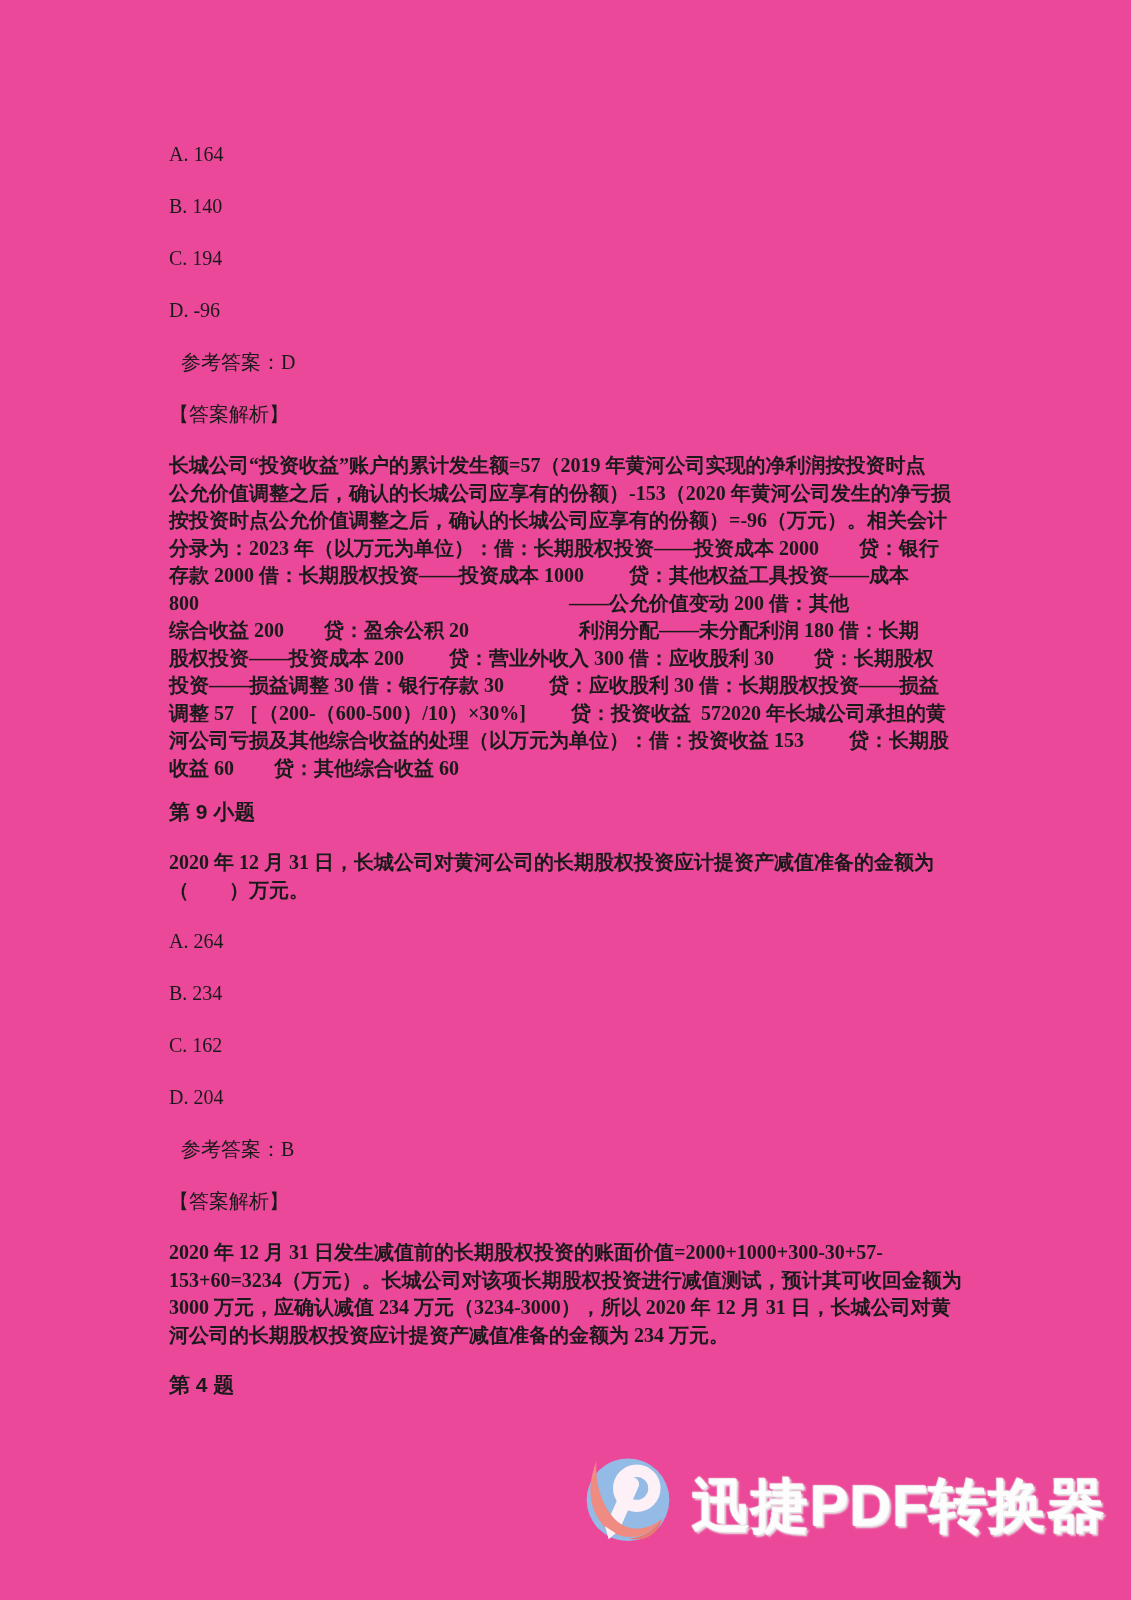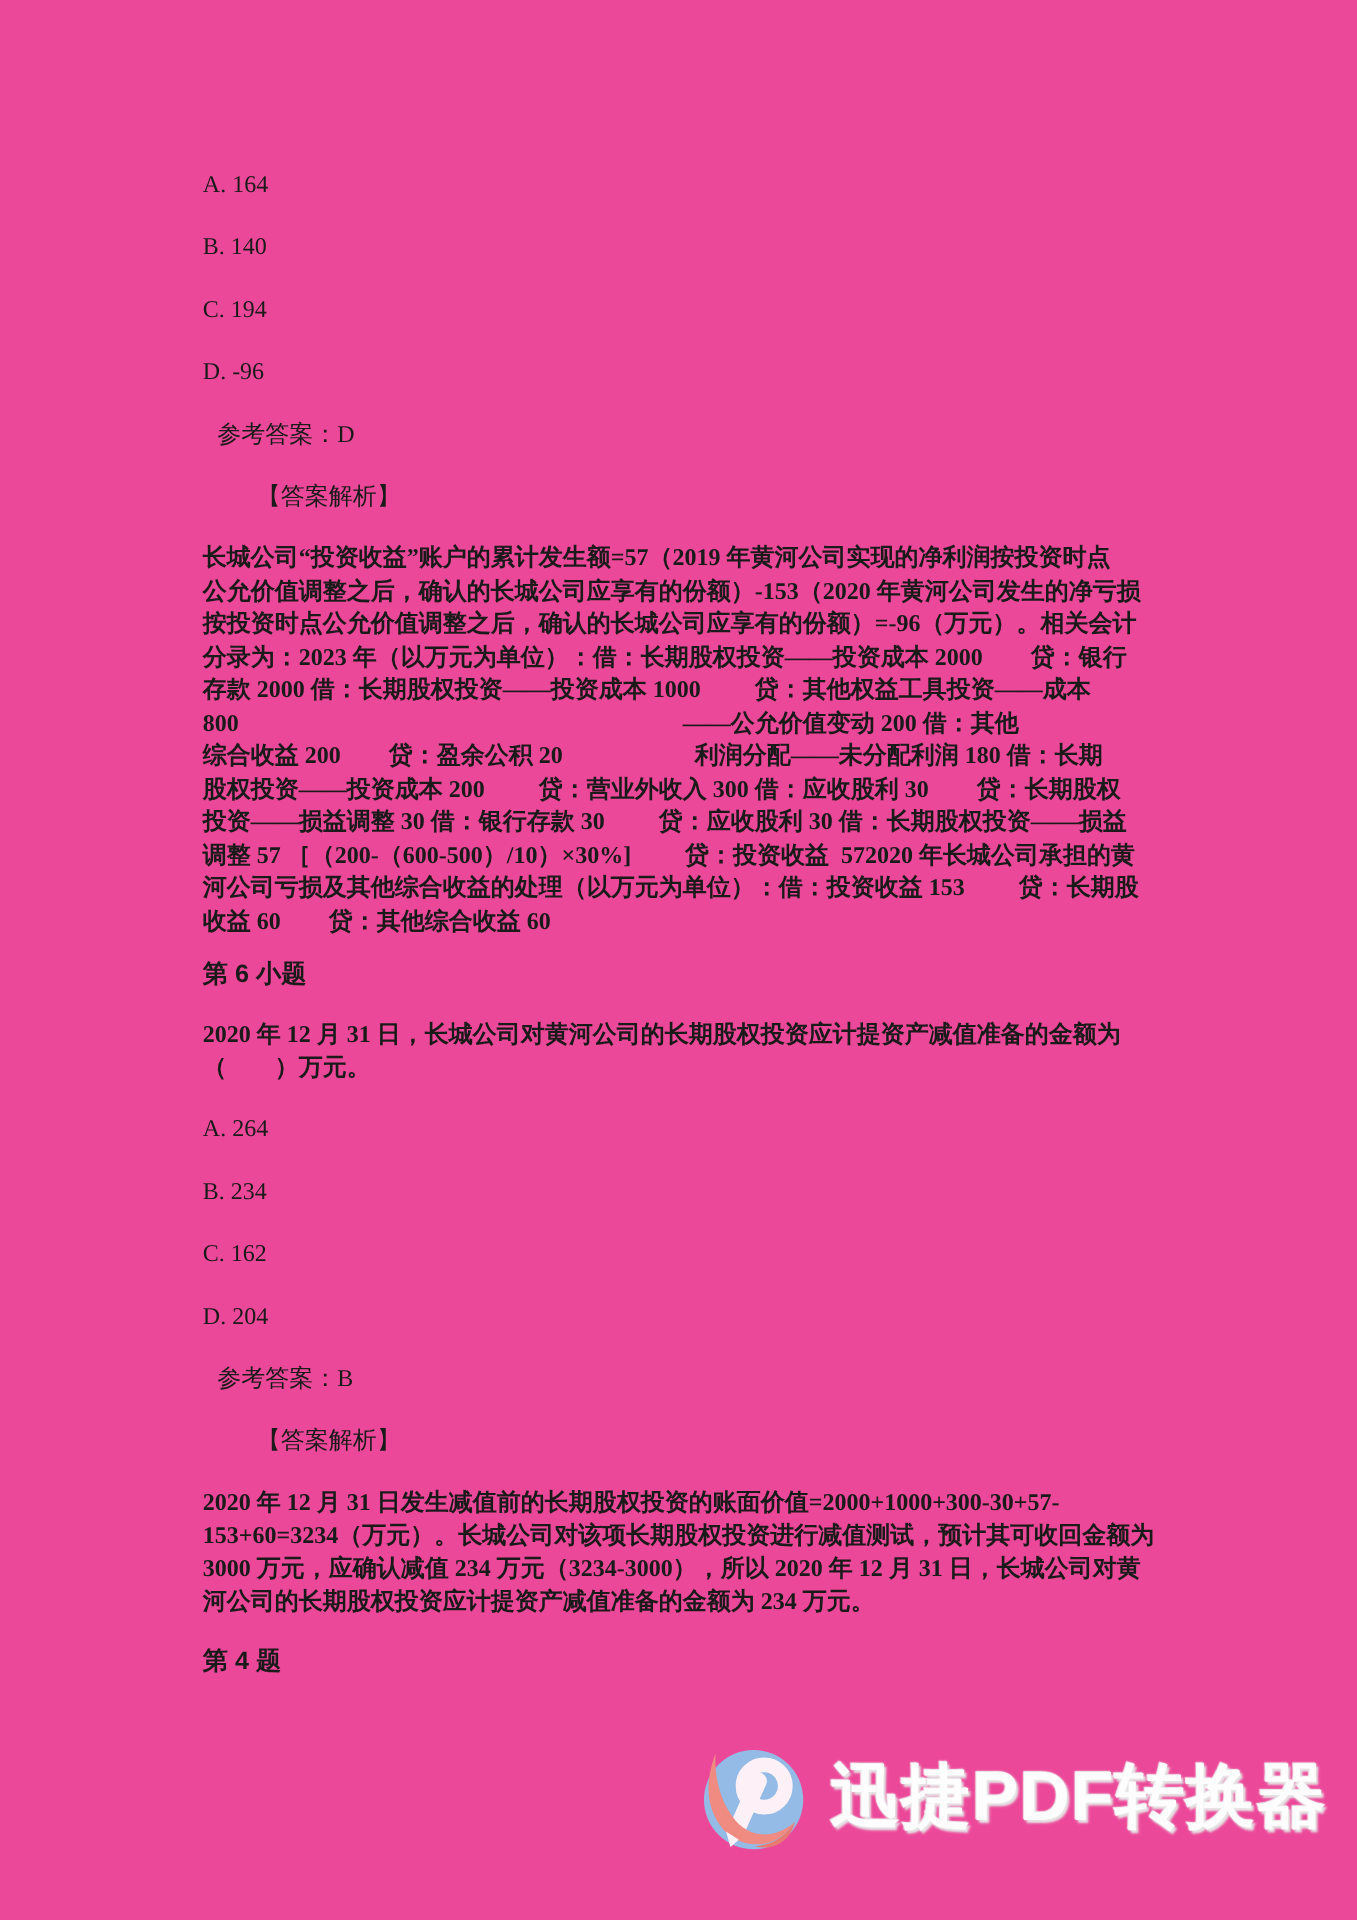--- a/index.html
+++ b/index.html
@@ -29,21 +29,20 @@
   #q6-options { margin-top: 23px; }
   .answer {
     margin-top: 24px;
     padding-left: 12px;
     line-height: 28px;
     white-space: pre;
   }
   .analysis-label {
     margin-top: 24px;
     line-height: 28px;
-    margin-left: 45px;
   }
   .analysis { margin-top: 24px; }
   .analysis .pline, .stem .pline {
     line-height: 27.5px;
     white-space: pre;
     font-weight: bold;
   }
   .qheading {
     font-family: "Liberation Sans", "DejaVu Sans", sans-serif;
     font-weight: 700;
@@ -52,21 +51,21 @@
   }
   #q6-heading { margin-top: 16px; }
   #q6-stem { margin-top: 23px; }
   #next-heading { margin-top: 22px; }
 
   .watermark {
     position: absolute;
     left: 584px;
     top: 1450px;
     display: flex;
-    align-items: center;
+    align-items: flex-end;
     gap: 20px;
   }
   .wm-text {
     font-family: "Liberation Sans", "DejaVu Sans", sans-serif;
     font-weight: 700;
     font-size: 58px;
     letter-spacing: 1px;
     color: #fdfdfd;
     text-shadow: 2px 2px 2px #e6e6e6, -1px -1px 1px #f2f2f2, 0 0 2px #e9e9e9;
     white-space: nowrap;
@@ -98,21 +97,21 @@
         <div class="pline">存款 2000 借：长期股权投资——投资成本 1000         贷：其他权益工具投资——成本</div>
         <div class="pline">800                                                                          ——公允价值变动 200 借：其他</div>
         <div class="pline">综合收益 200        贷：盈余公积 20                      利润分配——未分配利润 180 借：长期</div>
         <div class="pline">股权投资——投资成本 200         贷：营业外收入 300 借：应收股利 30        贷：长期股权</div>
         <div class="pline">投资——损益调整 30 借：银行存款 30         贷：应收股利 30 借：长期股权投资——损益</div>
         <div class="pline">调整 57 ［（200-（600-500）/10）×30%]         贷：投资收益  572020 年长城公司承担的黄</div>
         <div class="pline">河公司亏损及其他综合收益的处理（以万元为单位）：借：投资收益 153         贷：长期股</div>
         <div class="pline">收益 60        贷：其他综合收益 60</div>
       </div>
 
-    <div class="qheading" id="q6-heading">第 6 小题</div>
+    <div class="qheading" id="q6-heading">第 9 小题</div>
 
     <div class="stem" id="q6-stem">
         <div class="pline">2020 年 12 月 31 日，长城公司对黄河公司的长期股权投资应计提资产减值准备的金额为</div>
         <div class="pline">（　　）万元。</div>
       </div>
 
     <div class="options" id="q6-options">
         <div class="option">A. 264</div>
         <div class="option">B. 234</div>
         <div class="option">C. 162</div>

